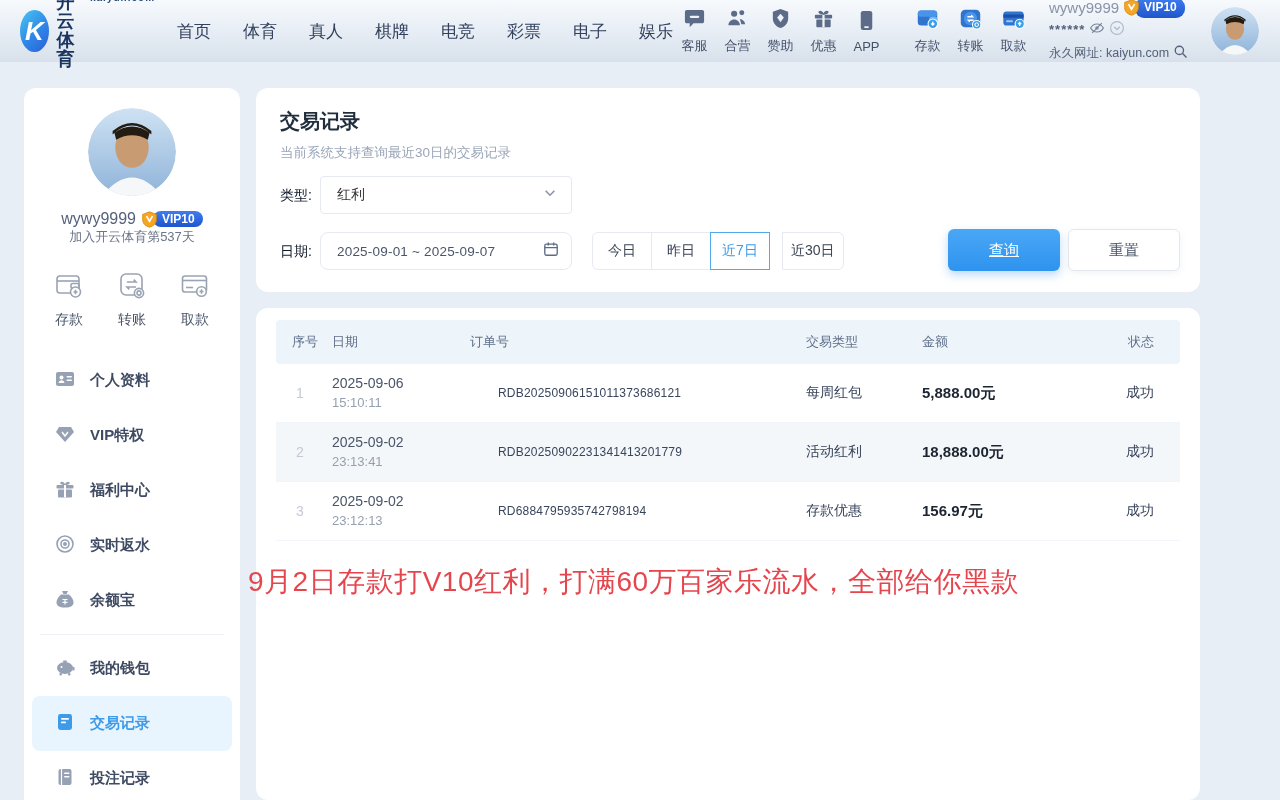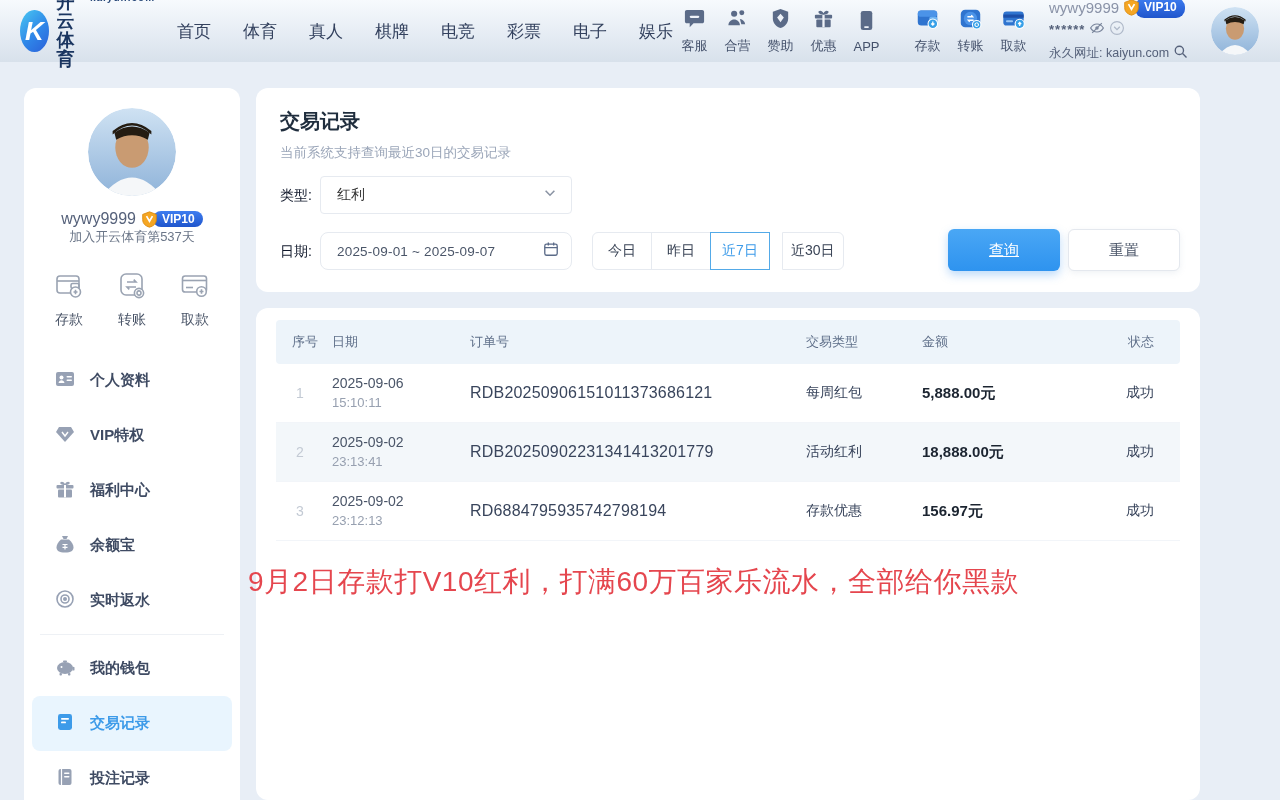--- a/index.html
+++ b/index.html
@@ -91,21 +91,21 @@
     background:#fff; border-radius:12px; padding:12px 20px 0; }
   .t-grid { display:grid; grid-template-columns:40px 138px 336px 116px 182px 1fr; align-items:center; }
   .t-head { height:44px; background:#edf4fa; border-radius:4px; padding:0 16px; }
   .t-head .th { font-size:13px; color:#60708a; }
   .t-head .th.right, .t-row .td.right { text-align:right; padding-right:10px; }
   .t-row { height:59px; padding:0 16px; border-bottom:1px solid #f2f5f9; }
   .t-row.alt { background:#f3f7fa; }
   .td-seq { font-size:14px; color:#c3cad4; padding-left:4px; }
   .td-date { font-size:14px; color:#4a5568; line-height:19px; }
   .td-time { font-size:13px; color:#97a0b0; }
-  .td-order { font-size:16px; color:#39455c; letter-spacing:.2px; }
+  .td-order { font-size:12px; color:#39455c; letter-spacing:.2px;margin-left:28px; }
   .td-type { font-size:14px; color:#39455c; }
   .td-amount { font-size:15px; font-weight:bold; color:#1b2430; }
   .td-status { font-size:14px; color:#39455c; }
 
   
   .overlay-note { position:absolute; left:224px; top:563px; font-size:28px; color:#e5464e;
     white-space:nowrap; z-index:5; letter-spacing:.5px;margin-left:24px; }
 </style>
 </head>
 <body>
@@ -337,34 +337,34 @@
       <div class="menu-item">
         <span><svg viewBox="0 0 20 20" fill="#97a1b4">
               <rect x="1.5" y="6" width="17" height="3.4" rx="1"></rect>
               <rect x="3" y="10.4" width="14" height="8" rx="1"></rect>
               <rect x="9" y="6" width="2" height="12.4" fill="#fff"></rect>
               <path d="M5.5 3.2C6.8 2 8.8 2.8 10 5 11.2 2.8 13.2 2 14.5 3.2 15.4 4.4 13.8 6 10 6 6.2 6 4.6 4.4 5.5 3.2z"></path>
             </svg></span>
         <span class="lbl">福利中心</span>
       </div>
       <div class="menu-item">
-        <span><svg viewBox="0 0 20 20" fill="#97a1b4">
-              <path d="M7 2h6l-1.5 3h-3z"></path>
-              <path d="M6 5.5h8c3 2.5 4.5 5.5 4.5 8 0 3-2.5 5-8.5 5s-8.5-2-8.5-5c0-2.5 1.5-5.5 4.5-8z"></path>
-              <path d="M7.5 10.5h5m-5 2.8h5M10 10.5v5" stroke="#fff" stroke-width="1.2" fill="none"></path>
-            </svg></span>
-        <span class="lbl">余额宝</span>
-      </div>
-      <div class="menu-item">
         <span><svg viewBox="0 0 20 20" fill="none" stroke="#97a1b4" stroke-width="1.6">
               <circle cx="10" cy="10" r="8"></circle>
               <circle cx="10" cy="10" r="4"></circle>
               <circle cx="10" cy="10" r="1.2" fill="#97a1b4"></circle>
             </svg></span>
         <span class="lbl">实时返水</span>
+      </div>
+      <div class="menu-item">
+        <span><svg viewBox="0 0 20 20" fill="#97a1b4">
+              <path d="M7 2h6l-1.5 3h-3z"></path>
+              <path d="M6 5.5h8c3 2.5 4.5 5.5 4.5 8 0 3-2.5 5-8.5 5s-8.5-2-8.5-5c0-2.5 1.5-5.5 4.5-8z"></path>
+              <path d="M7.5 10.5h5m-5 2.8h5M10 10.5v5" stroke="#fff" stroke-width="1.2" fill="none"></path>
+            </svg></span>
+        <span class="lbl">余额宝</span>
       </div>
 
       <div class="s-divider"></div>
 
       <div class="menu-item">
         <span><svg viewBox="0 0 20 20" fill="#97a1b4">
               <ellipse cx="10" cy="11" rx="8" ry="6"></ellipse>
               <rect x="8" y="3.6" width="4" height="1.6" rx=".8"></rect>
               <circle cx="6.5" cy="10" r="1" fill="#fff"></circle>
               <path d="M17.5 9.5l2 .8v3l-2 .5z"></path>

